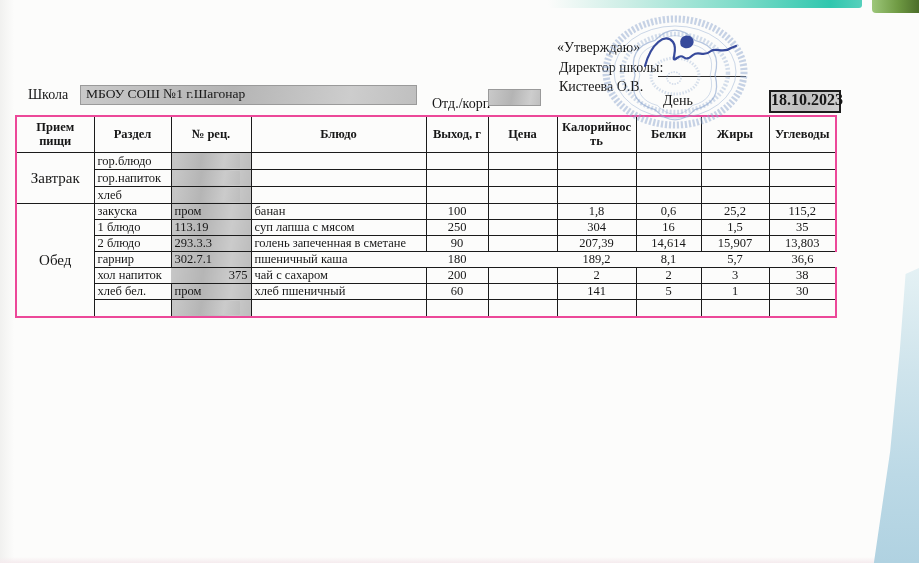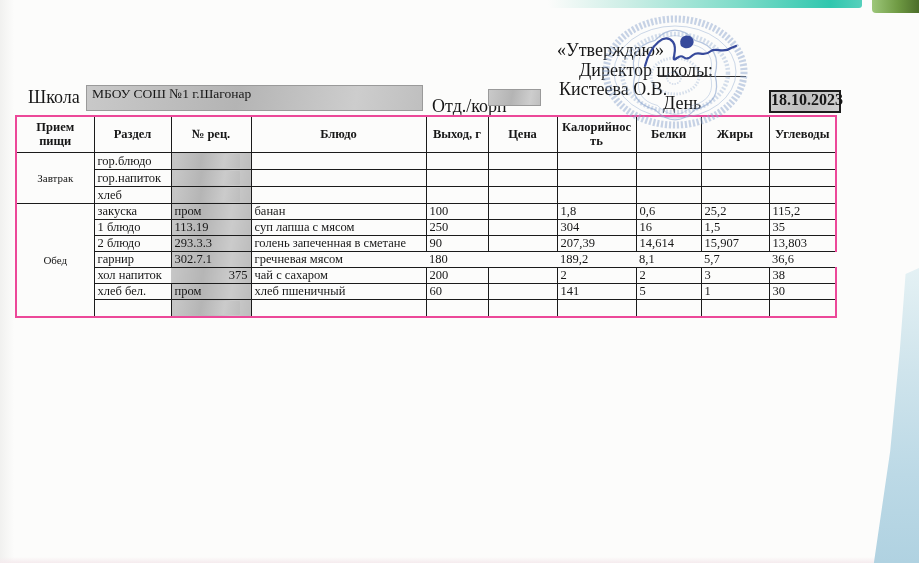--- a/index.html
+++ b/index.html
@@ -18,25 +18,25 @@
   .top-strip{position:absolute;left:548px;top:0;width:314px;height:8px;
     background:linear-gradient(90deg,rgba(222,248,242,0) 0%,#cdeee6 25%,#7fdcc9 60%,var(--top-strip-teal) 90%,#56d0bc 100%);
     border-bottom-right-radius:3px;}
   .corner-green{position:absolute;left:872px;top:0;width:47px;height:13px;
     background:linear-gradient(90deg,#9dc77a,var(--corner-green) 55%,#4c6e2a);
     border-bottom-left-radius:4px;}
   .right-wedge{position:absolute;left:871px;top:268px;width:48px;height:295px;
     clip-path:polygon(100% 0%,72% 2%,60% 28%,40% 62%,6% 100%,100% 100%);
     background:linear-gradient(180deg,#e4f1f4 0%,#cfe4ec 35%,var(--side-blue) 70%,#b0d2e1 100%);}
 
-  .lbl{position:absolute;font-size:18px;white-space:nowrap;}
+  .lbl{position:absolute;font-size:14px;white-space:nowrap;}
   .field{position:absolute;
     background:linear-gradient(100deg,#c9c9c9,#b4b4b4 45%,#cdcdcd 80%,#bfbfbf);
     border:1px solid #9a9a9a;box-sizing:border-box;}
-  .school-box{left:86px;top:85px;width:337px;height:26px;
+  .school-box{left:80px;top:85px;width:337px;height:20px;
     font-size:13.5px;line-height:16px;padding-left:5px;white-space:nowrap;}
   .dept-box{left:488px;top:89px;width:53px;height:17px;}
   .date-box{left:769px;top:90px;width:68px;height:19px;
     border:2px solid #1d1d1d;background:linear-gradient(100deg,#cfcfcf,#bdbdbd 50%,#d2d2d2);
     font-size:16px;font-weight:600;text-align:center;line-height:15px;}
   .uline{position:absolute;left:658px;top:76px;width:88px;height:1px;background:#2c2c2c;}
 
   
   .seal{position:absolute;left:585px;top:2px;width:190px;height:142px;pointer-events:none;z-index:5;}
   .seal .ring{fill:none;stroke:var(--seal-ink);}
@@ -45,41 +45,41 @@
 
   
   table.menu{position:absolute;left:15px;top:115px;width:820px;
     border-collapse:collapse;table-layout:fixed;
     border:2px solid #ec4899;}
   .menu th,.menu td{border:1px solid #1b1b1b;box-sizing:border-box;overflow:hidden;}
   .menu th{font-size:12.5px;font-weight:bold;text-align:center;
     padding:1px 3px;line-height:1.15;overflow-wrap:anywhere;height:36px;vertical-align:middle;}
   .menu td{height:16px;font-size:12.5px;line-height:14px;padding:0 3px;vertical-align:middle;
     white-space:nowrap;}
-  .menu td.meal{text-align:center;font-size:11px;white-space:normal;}
-  .menu td.num{text-align:left;}
+  .menu td.meal{text-align:center;font-size:15px;white-space:normal;}
+  .menu td.num{text-align:center;}
   .menu td.sh{background:linear-gradient(100deg,#c7c7c7,var(--field-gray) 40%,#cbcbcb 75%,#bdbdbd);}
   .menu td.right{text-align:right;}
   .menu td.nbr{border-right-style:hidden;}
   .menu td.fade{border-left-style:hidden;border-right-style:hidden;}
   .shade-bar{height:14px;width:90%;margin:1px 0;
     background:linear-gradient(100deg,#c7c7c7,var(--field-gray) 40%,#cbcbcb 75%,#bdbdbd);
     border-radius:1px;}
 </style>
 </head>
 <body>
 
 <div class="left-shade"></div>
 <div class="bottom-shade"></div>
 <div class="top-strip"></div>
 <div class="corner-green"></div>
 <div class="right-wedge"></div>
 
 <div class="lbl approve-block" style="left:557px;top:40px;">«Утверждаю»</div>
-<div class="lbl" style="left:579px;top:60px;text-align:center;">Директор школы:</div>
+<div class="lbl" style="left:559px;top:60px;text-align:center;">Директор школы:</div>
 <div class="uline"></div>
 <div class="lbl" style="left:559px;top:79px;">Кистеева О.В.</div>
 
 <svg class="seal" viewBox="0 0 190 142" aria-hidden="true">
   <ellipse class="ring" cx="90" cy="70" rx="69" ry="53" stroke-width="7" stroke-dasharray="2.2 1.8" opacity="0.5"></ellipse>
   <ellipse class="ring" cx="90" cy="70" rx="61" ry="46" stroke-width="1" opacity="0.45"></ellipse>
   <ellipse class="ring" cx="90" cy="71" rx="53" ry="39" stroke-width="4.5" stroke-dasharray="2 1.8" opacity="0.38"></ellipse>
   <path class="ring" stroke-width="1.3" opacity="0.65" d="M130,73 Q137.6,100.5 110,107.6 Q90,128 70,107.6 Q42.4,100.5 50,73 Q42.4,45.5 70,38.4 Q90,18 110,38.4 Q137.6,45.5 130,73 Z"></path>
   <g transform="translate(90,73) scale(0.88) translate(-90,-73)">
     <path class="ring" stroke-width="0.9" opacity="0.5" d="M130,73 Q137.6,100.5 110,107.6 Q90,128 70,107.6 Q42.4,100.5 50,73 Q42.4,45.5 70,38.4 Q90,18 110,38.4 Q137.6,45.5 130,73 Z"></path>
@@ -195,21 +195,21 @@
         <td class="num">90</td>
         <td class="num"></td>
         <td class="num">207,39</td>
         <td class="num">14,614</td>
         <td class="num">15,907</td>
         <td class="num">13,803</td>
       </tr>
       <tr>
         <td class="razdel">гарнир</td>
         <td class="rec sh">302.7.1</td>
-        <td class="dish">гречневая мясом</td>
+        <td class="dish">пшеничный каша</td>
         <td class="num fade">180</td>
         <td class="num fade"></td>
         <td class="num fade">189,2</td>
         <td class="num fade">8,1</td>
         <td class="num fade">5,7</td>
         <td class="num fade">36,6</td>
       </tr>
       <tr>
         <td class="razdel nbr">хол напиток</td>
         <td class="rec sh right">375</td>

